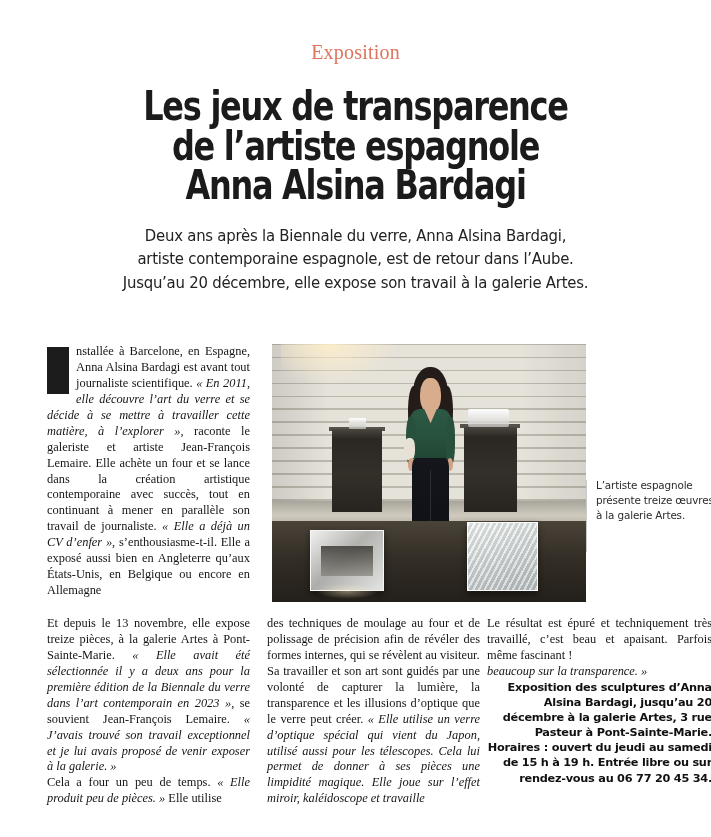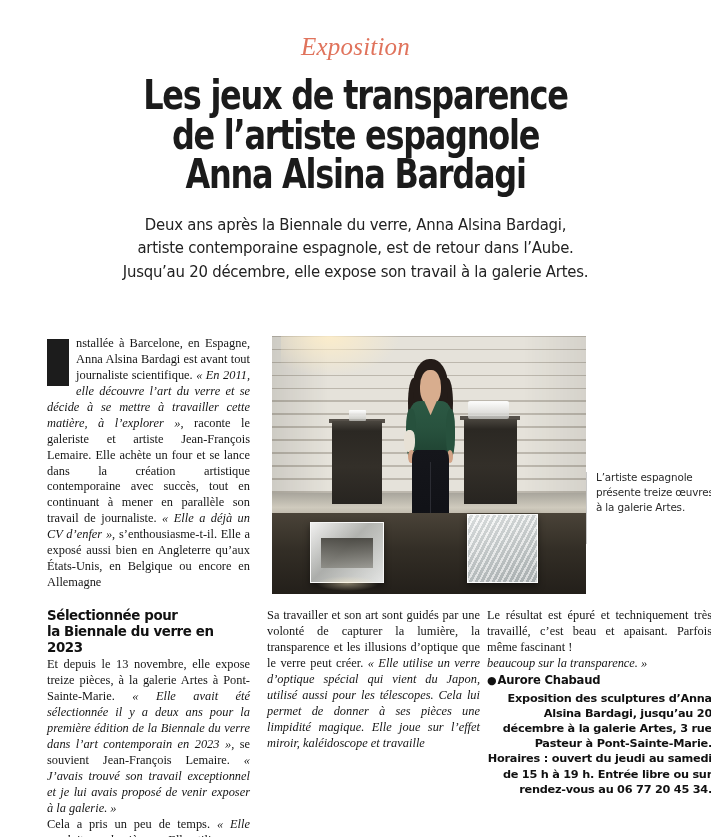--- a/index.html
+++ b/index.html
@@ -20,25 +20,24 @@
     width: 711px;
     height: 837px;
     background: #ffffff;
     box-sizing: border-box;
   }
 
   
   .kicker {
     text-align: center;
     font-family: "Liberation Serif", serif;
-    font-style: italic;
-    font-size: 25px;
+    font-size: 20px;
     color: #e0735c;
     letter-spacing: 0.2px;
-    margin: 8px;
+    margin: 16px;
     padding-top: 26px;
     line-height: 1;
   }
   .headline {
     text-align: center;
     margin: 0;
     padding: 9px 28px 0 28px;
     font-family: "DejaVu Sans", sans-serif;
     font-weight: bold;
     font-size: 40px;
@@ -348,33 +347,29 @@
         <div class="reflect"></div>
       </div>
     </div>
 
     <div class="caption">
       <span class="rule"></span>
       <span>L’artiste espagnole présente treize œuvres à la galerie Artes.</span>
     </div>
 
     <div class="col lower lower-1">
-      <div class="subhead">
-        <span>Sélectionnée pour</span>
-        <span>la Biennale du verre en 2023</span>
-      </div>
       <p><span>Et depuis le 13 novembre, elle expose treize pièces, à la galerie Artes à Pont-Sainte-Marie. </span><i>« Elle avait été sélectionnée il y a deux ans pour la première édition de la Biennale du verre dans l’art contemporain en 2023 »</i><span>, se souvient Jean-François Lemaire. </span><i>« J’avais trouvé son travail exceptionnel et je lui avais proposé de venir exposer à la galerie. »</i></p>
-      <p><span>Cela a pris un peu de temps. </span><i>« Elle produit peu de pièces. »</i><span> Elle utilise</span></p>
+      <p><span>Cela a four un peu de temps. </span><i>« Elle produit peu de pièces. »</i><span> Elle utilise</span></p>
     </div>
 
     <div class="col lower lower-2">
+      <p>des techniques de moulage au four et de polissage de précision afin de révéler des formes internes, qui se révèlent au visiteur.</p>
       <p><span>Sa travailler et son art sont guidés par une volonté de capturer la lumière, la transparence et les illusions d’optique que le verre peut créer. </span><i>« Elle utilise un verre d’optique spécial qui vient du Japon, utilisé aussi pour les télescopes. Cela lui permet de donner à ses pièces une limpidité magique. Elle joue sur l’effet miroir, kaléidoscope et travaille</i></p>
     </div>
 
     <div class="col lower lower-3">
       <p>Le résultat est épuré et techniquement très travaillé, c’est beau et apaisant. Parfois même fascinant !</p>
       <p><i>beaucoup sur la transparence. »</i></p>
-      <div class="byline"><span class="bullet">●</span><span>Aurore Chabaud</span></div>
       <div class="practical">Exposition des sculptures d’Anna Alsina Bardagi, jusqu’au 20 décembre à la galerie Artes, 3 rue Pasteur à Pont-Sainte-Marie. Horaires : ouvert du jeudi au samedi de 15 h à 19 h. Entrée libre ou sur rendez-vous au 06 77 20 45 34.</div>
     </div>
 
   </div>
 </div>
 
 </body></html>

